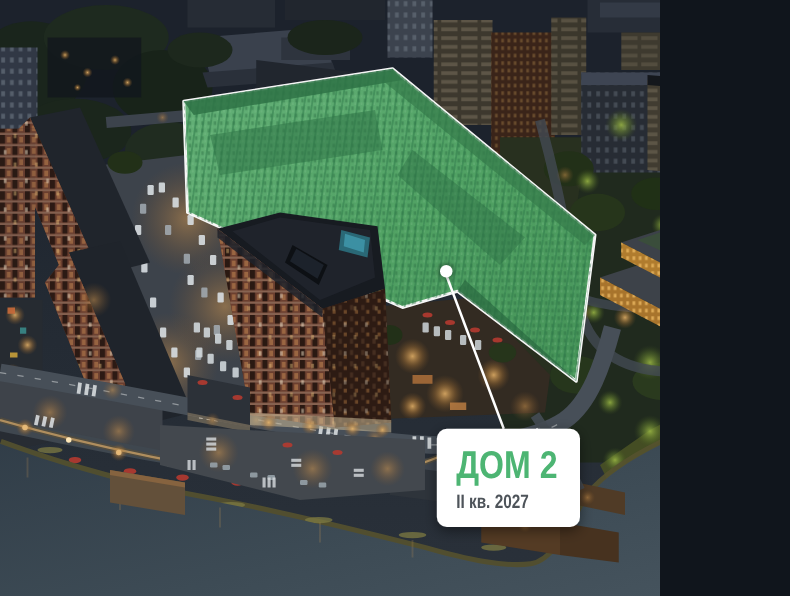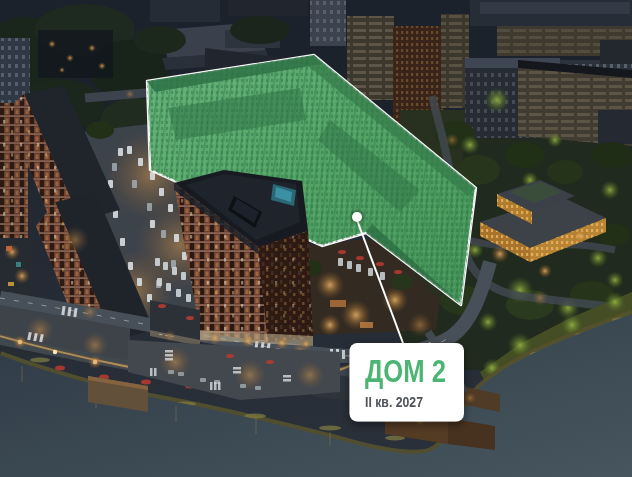--- a/index.html
+++ b/index.html
@@ -1,16 +1,16 @@
 <!DOCTYPE html>
 <html><head>
 <meta charset="utf-8">
 <style>
   html,body{margin:0;padding:0;background:#10151c;}
-  #scene{width:632px;height:477px;position:relative;overflow:hidden;font-family:"Liberation Sans",sans-serif;}
+  #scene{width:528px;height:477px;position:relative;overflow:hidden;font-family:"Liberation Sans",sans-serif;}
 </style>
 </head>
 <body>
 <div id="scene">
 <svg width="632" height="477" viewBox="0 0 632 477">
 <defs>
   <linearGradient id="bgG" x1="0" y1="0" x2="0" y2="1">
     <stop offset="0" stop-color="#1a212c"></stop>
     <stop offset="0.5" stop-color="#232a33"></stop>
     <stop offset="1" stop-color="#2a313a"></stop>

